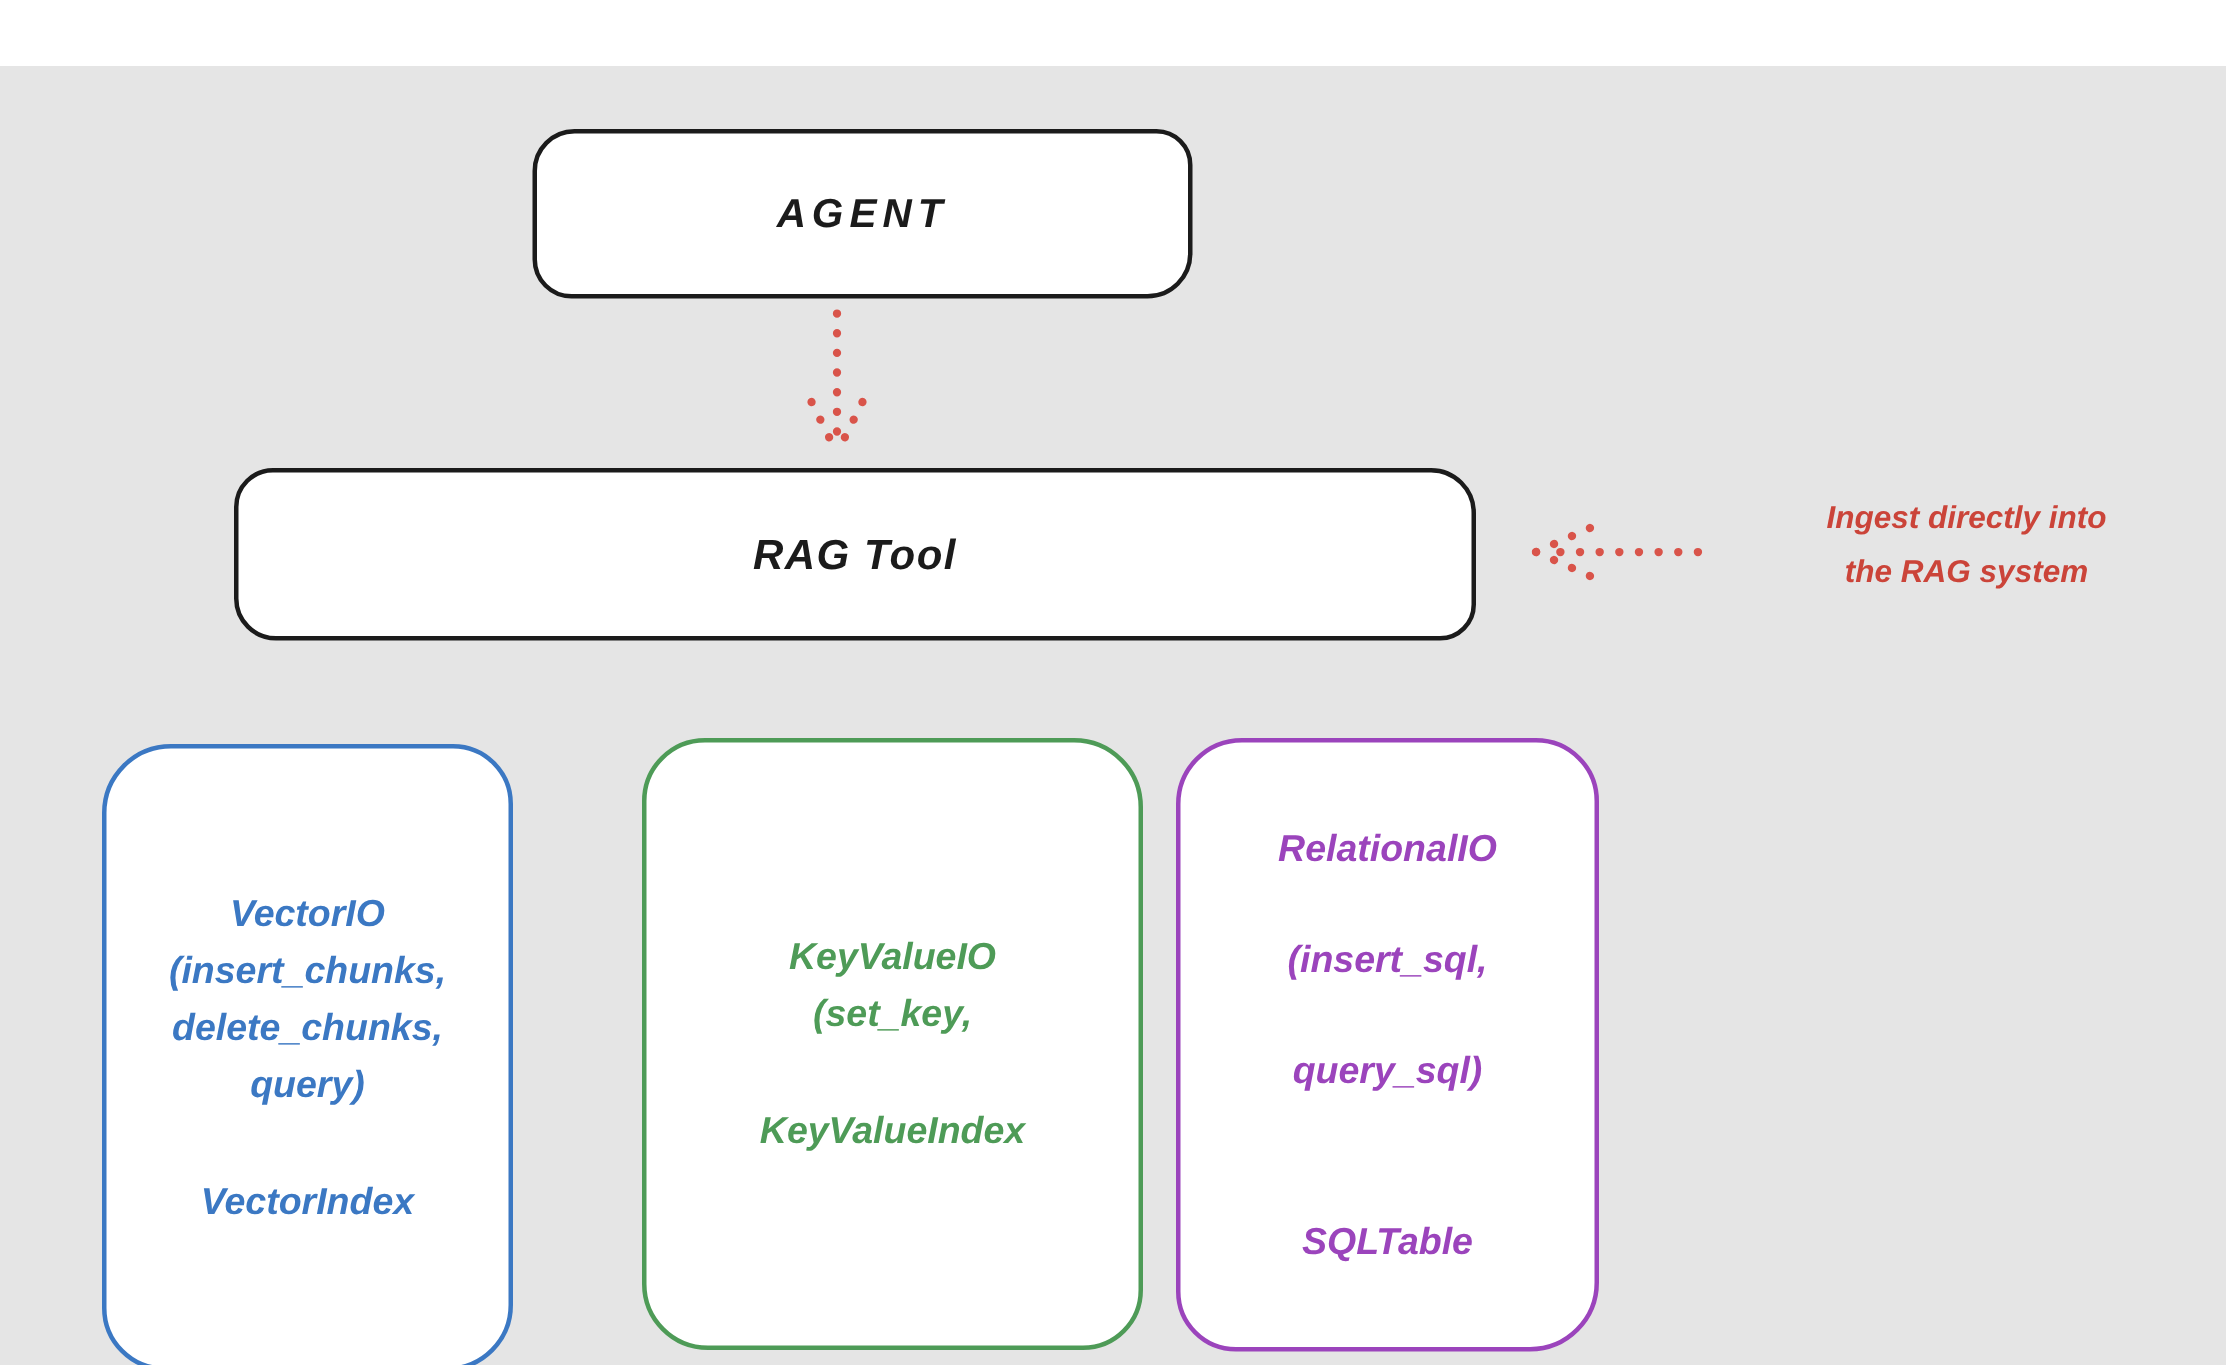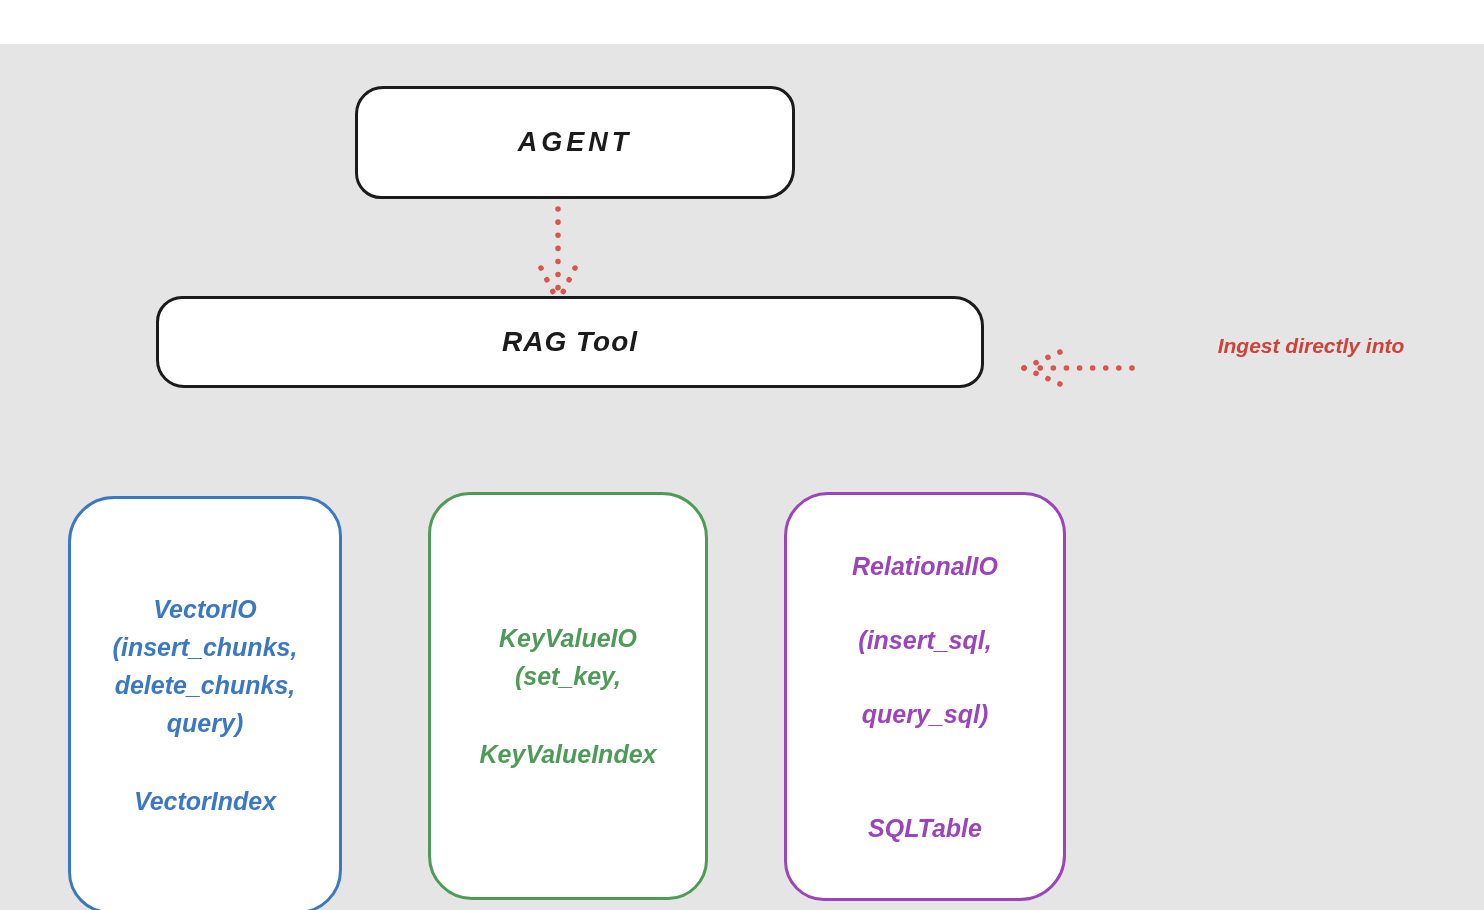--- a/index.html
+++ b/index.html
@@ -33,22 +33,22 @@
     border-radius: 28px 24px 30px 26px;
   }
   .agent-label {
     font-size: 27px;
     font-weight: bold;
     letter-spacing: 4px;
     color: #1b1b1b;
     font-style: italic;
   }
   .rag-box {
-    left: 156px; top: 252px;
-    width: 828px; height: 92px;
+    left: 156px; top: 268px;
+    width: 828px; height: 115px;
     border: 3.5px solid #1b1b1b;
     border-radius: 26px 30px 24px 28px;
   }
   .rag-label {
     font-size: 28px;
     font-weight: bold;
     letter-spacing: 1px;
     color: #1b1b1b;
     font-style: italic;
   }
@@ -78,21 +78,21 @@
   }
   .vector-box {
     left: 68px; top: 452px;
     width: 274px; height: 418px;
     border: 3.5px solid #3b78c3;
     border-radius: 46px 40px 44px 42px;
     color: #3b78c3;
   }
   .keyvalue-box {
     left: 428px; top: 448px;
-    width: 280px; height: 408px;
+    width: 334px; height: 408px;
     border: 3.5px solid #4e9b57;
     border-radius: 42px 46px 40px 44px;
     color: #4e9b57;
     text-align: right;
   }
   .relational-box {
     left: 784px; top: 448px;
     width: 282px; height: 409px;
     border: 3.5px solid #9b44bc;
     border-radius: 44px 42px 46px 40px;
@@ -125,20 +125,21 @@
   <svg class="arrow-svg arrow-left" width="120" height="44" viewBox="0 0 120 44">
     <g stroke="#d9544a" stroke-width="5.5" stroke-linecap="round" fill="none" stroke-dasharray="0.1 13">
       <path d="M 116 22 L 14 22"></path>
       <path d="M 44 6 L 8 22"></path>
       <path d="M 44 38 L 8 22"></path>
     </g>
   </svg>
 
   <div class="annotation">
     <div>Ingest directly into</div>
+    <div>the RAG system</div>
   </div>
 
   <div class="node backend vector-box">
     <div>VectorIO</div>
     <div>(insert_chunks,</div>
     <div>delete_chunks,</div>
     <div>query)</div>
     <div class="index-label">VectorIndex</div>
   </div>
 

